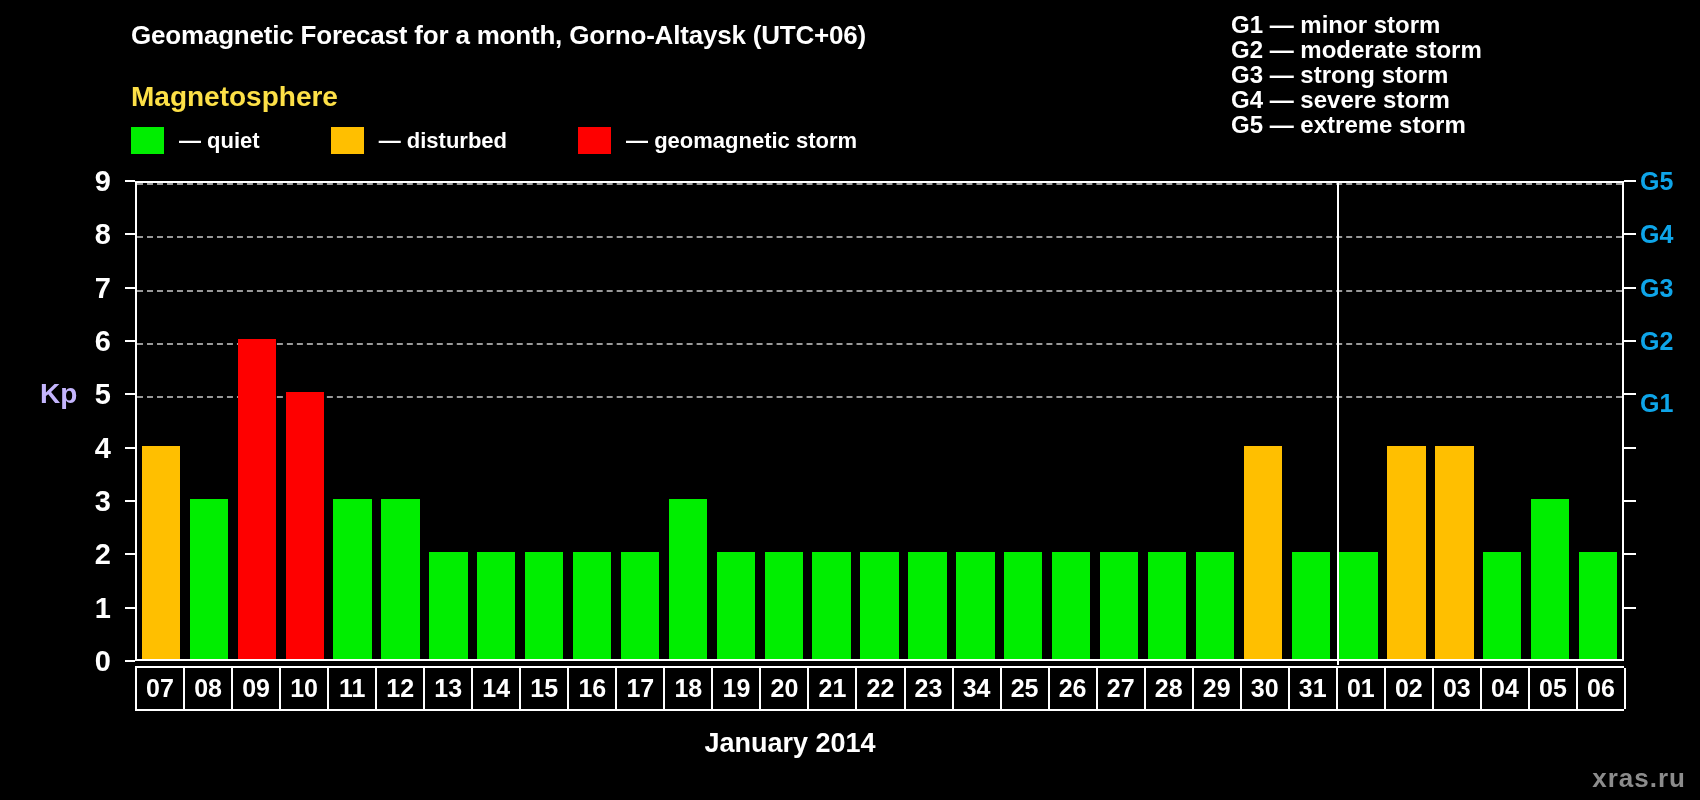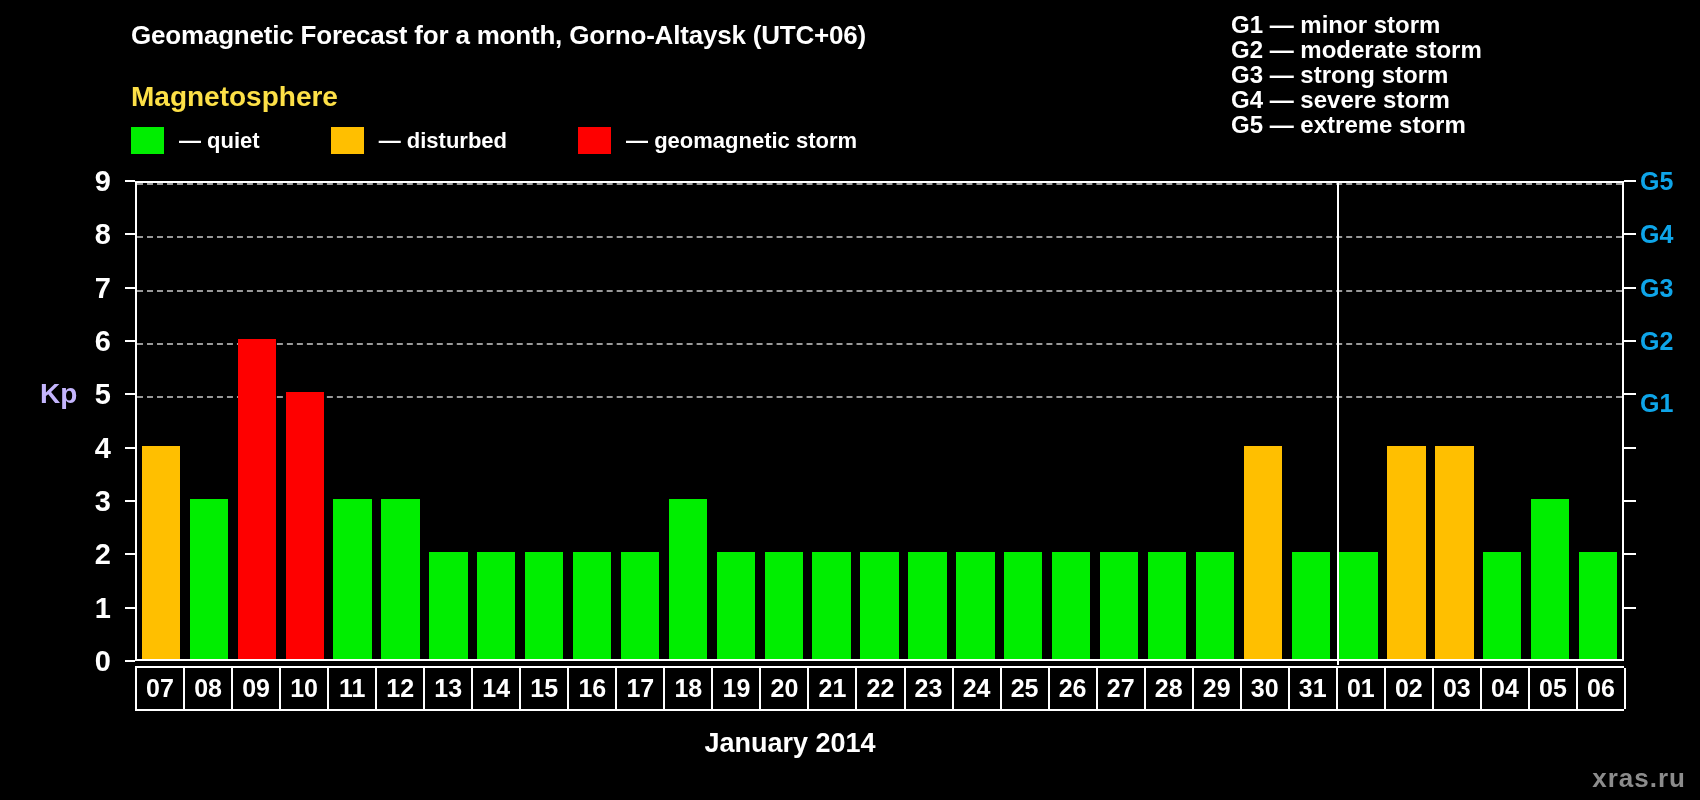--- a/index.html
+++ b/index.html
@@ -413,21 +413,21 @@
       <div class="day-cell">14</div>
       <div class="day-cell">15</div>
       <div class="day-cell">16</div>
       <div class="day-cell">17</div>
       <div class="day-cell">18</div>
       <div class="day-cell">19</div>
       <div class="day-cell">20</div>
       <div class="day-cell">21</div>
       <div class="day-cell">22</div>
       <div class="day-cell">23</div>
-      <div class="day-cell">24</div>
+      <div class="day-cell">34</div>
       <div class="day-cell">25</div>
       <div class="day-cell">26</div>
       <div class="day-cell">27</div>
       <div class="day-cell">28</div>
       <div class="day-cell">29</div>
       <div class="day-cell">30</div>
       <div class="day-cell">31</div>
       <div class="day-cell">01</div>
       <div class="day-cell">02</div>
       <div class="day-cell">03</div>

